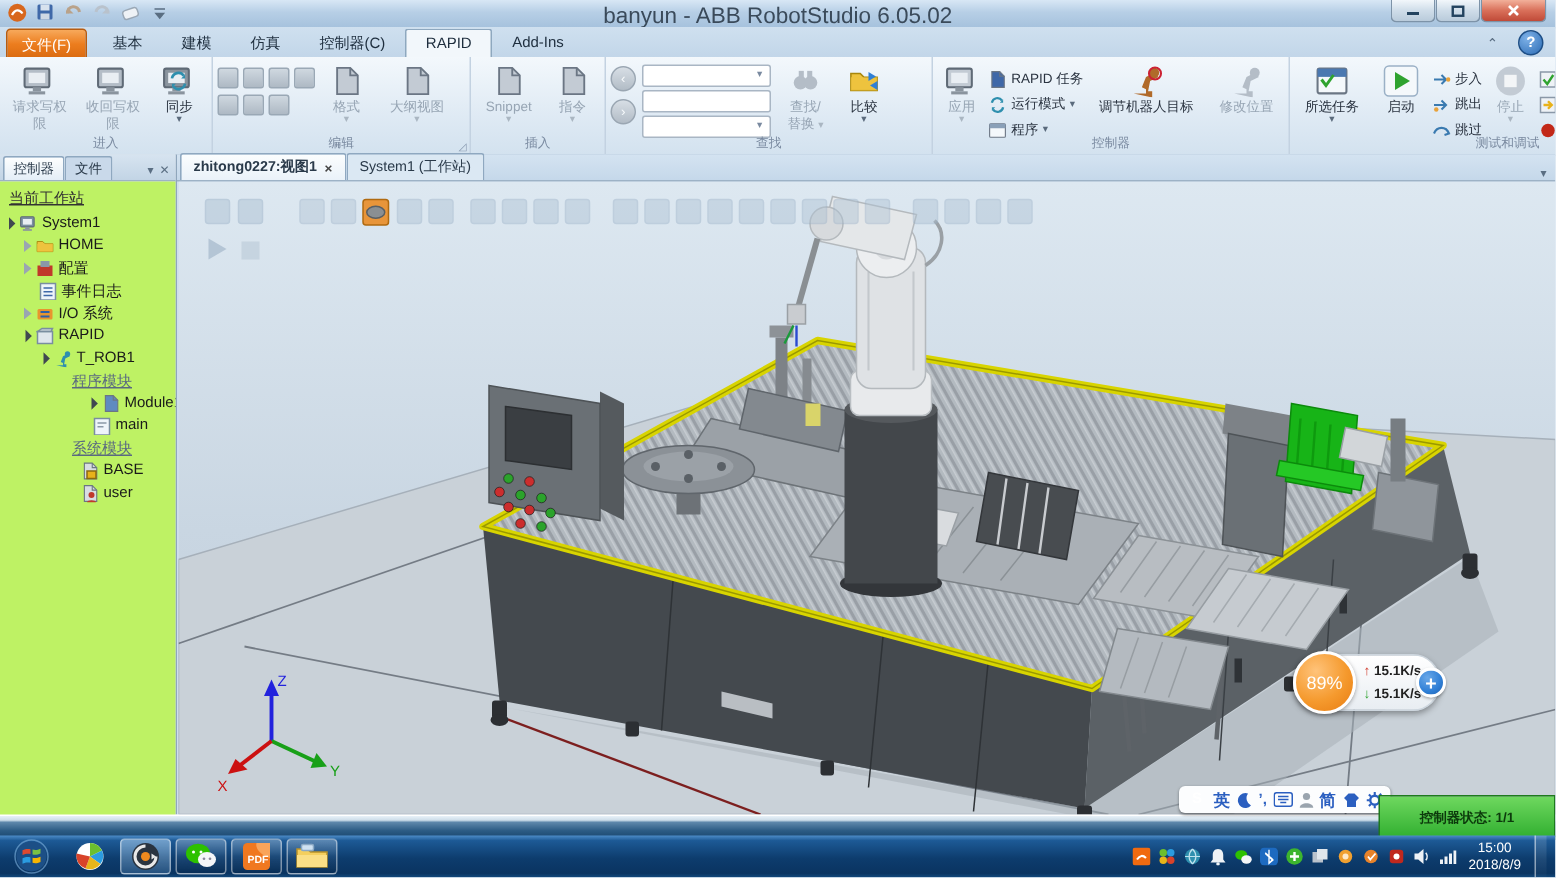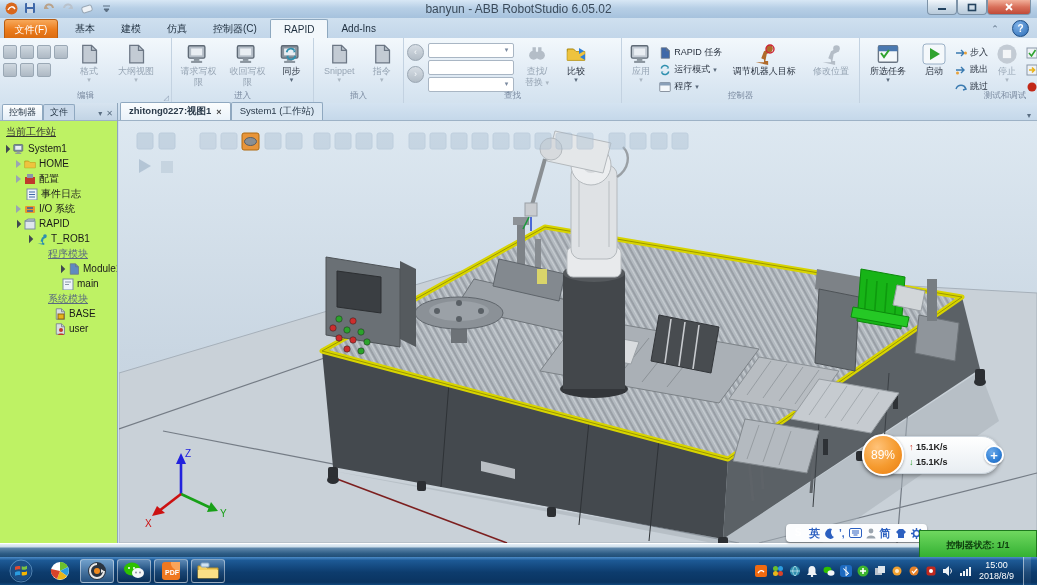--- a/index.html
+++ b/index.html
@@ -3,21 +3,21 @@
 <meta charset="utf-8">
 <style>
   html,body{margin:0;padding:0;}
   body{font-family:"Liberation Sans","DejaVu Sans",sans-serif;}
   .screen{position:relative;width:1037px;height:585px;overflow:hidden;background:#cfdeed;}
   
   .titlebar{position:absolute;left:0;top:0;width:1037px;height:18px;
     background:linear-gradient(#d8e7f5,#b7cfe6 45%,#a6c2dd);border-bottom:1px solid #9db6cd;}
   .qat{position:absolute;left:4px;top:1px;display:flex;align-items:center;gap:5px;}
   .qat .qicon{width:14px;height:14px;border-radius:3px;display:flex;align-items:center;justify-content:center;}
-  .title-text{position:absolute;left:0;right:0;top:2px;text-align:center;font-size:12px;color:#3a4a5a;}
+  .title-text{position:absolute;left:0;right:0;top:2px;text-align:center;font-size:15px;color:#3a4a5a;}
   .winbtns{position:absolute;right:6px;top:0;display:flex;}
   .wbtn{width:28px;height:14px;border:1px solid #7d93a8;border-top:none;border-radius:0 0 4px 4px;
     background:linear-gradient(#f2f7fb,#cfdde9 50%,#b9cbdb);display:flex;align-items:center;justify-content:center;}
   .wbtn.close{width:42px;background:linear-gradient(#f2b09a,#d9705a 50%,#c04a38);}
   
   .tabrow{position:absolute;left:0;top:18px;width:1037px;height:20px;
     background:linear-gradient(#cfe0ef,#c2d6e9);}
   .filetab{position:absolute;left:4px;top:1px;width:52px;height:19px;border-radius:3px 3px 0 0;
     background:linear-gradient(#f7a95b,#ec7d1e 50%,#d96a10);color:#fff;font-size:10px;
     display:flex;align-items:center;justify-content:center;border:1px solid #b85c10;}
@@ -72,21 +72,21 @@
   .statusstrip{position:absolute;left:0;top:543px;width:1037px;height:14px;
     background:linear-gradient(#e8f1f8,#cddde9 20%,#5e87ab 30%,#2c5b84 70%,#1d4a72);border-top:1px solid #fff;}
   .ctrlstatus{position:absolute;right:0;top:530px;width:118px;height:30px;background:linear-gradient(#6fd85f,#2fae2f);
     border:1px solid #1d7a1d;box-sizing:border-box;color:#0c3a0c;font-size:9px;display:flex;align-items:center;justify-content:center;font-weight:bold;}
   .langbar{position:absolute;left:786px;top:524px;height:18px;background:#fcfdfe;border-radius:4px;
     box-shadow:0 1px 2px rgba(0,0,0,.4);display:flex;align-items:center;gap:4px;padding:0 5px;}
   .lb-txt{color:#2b5fc0;font-size:11px;font-weight:bold;}
   .sogou{width:14px;height:14px;border-radius:3px;background:linear-gradient(#ff912,#e85c00);color:#fff;
     font-size:10px;font-weight:bold;text-align:center;line-height:14px;}
   .netspeed{position:absolute;left:862px;top:436px;width:96px;height:36px;border-radius:18px;
-    background:linear-gradient(#ffffff,#e8edf2);box-shadow:0 2px 4px rgba(0,0,0,.35);border:1px solid #cdd6de;padding-left:40px;}
+    background:linear-gradient(#ffffff,#e8edf2);box-shadow:0 2px 4px rgba(0,0,0,.35);border:1px solid #cdd6de;}
   .nsball{position:absolute;left:-1px;top:-3px;width:42px;height:42px;border-radius:50%;
     background:radial-gradient(circle at 35% 30%,#ffc37a,#f59a2e 55%,#e87b10);border:2px solid #fff;
     box-shadow:0 1px 3px rgba(0,0,0,.35);color:#fff;font-size:12px;display:flex;align-items:center;justify-content:center;box-sizing:border-box;}
   .nsrows{position:absolute;left:46px;top:3px;font-size:9px;color:#222;font-weight:bold;line-height:15px;white-space:nowrap;}
   .nsup{color:#d03a2a;font-weight:bold;}
   .nsdn{color:#2fa32f;font-weight:bold;}
   .nsplus{position:absolute;right:-5px;top:8px;width:20px;height:20px;border-radius:50%;
     background:radial-gradient(circle at 35% 30%,#6aa8e8,#2f7fd6 60%,#1f5fae);border:2px solid #fff;
     color:#fff;font-size:13px;font-weight:bold;display:flex;align-items:center;justify-content:center;box-sizing:border-box;box-shadow:0 1px 2px rgba(0,0,0,.3);}
   
@@ -232,20 +232,52 @@
       <div class="rtab">Add-Ins</div>
     </div>
     <div class="ribbon-extra">
       <div class="caret-btn">⌃</div>
       <div class="help-btn">?</div>
     </div>
   </div>
 
   <div class="ribbon">
 
+    <div class="rgroup" style="width:142px">
+      <div class="rbody">
+        <div class="rbtn dis" style="width:44px">
+          <span class="bico">
+              <svg width="22" height="22" color="#b4bdc7">
+                <use href="#s-monitor" width="22" height="22"></use>
+              </svg>
+            </span>
+          <span>请求写权限</span>
+        </div>
+        <div class="rbtn dis" style="width:44px">
+          <span class="bico">
+              <svg width="22" height="22" color="#b4bdc7">
+                <use href="#s-monitor" width="22" height="22"></use>
+              </svg>
+            </span>
+          <span>收回写权限</span>
+        </div>
+        <div class="rbtn" style="width:34px">
+          <span class="bico">
+              <svg width="22" height="22" color="#2e8fae">
+                <use href="#s-monitor" width="22" height="22" color="#8a949e"></use>
+                <use href="#s-sync" x="4" y="4" width="14" height="14"></use>
+              </svg>
+            </span>
+          <span>同步</span>
+            <span class="dd">▾</span>
+        </div>
+      </div>
+      <div class="rlabel">进入</div>
+    </div>
+
     <div class="rgroup" style="width:172px">
       <div class="rbody">
         <div style="display:flex;flex-direction:column;gap:4px;padding-top:4px;">
           <div style="display:flex;gap:3px;">
             <span class="tinybox"></span>
             <span class="tinybox"></span>
             <span class="tinybox"></span>
             <span class="tinybox"></span>
           </div>
           <div style="display:flex;gap:3px;">
@@ -268,52 +300,20 @@
               <svg width="20" height="22" color="#c3cbd4">
                 <use href="#s-page" width="20" height="22"></use>
               </svg>
             </span>
           <span>大纲视图</span>
             <span class="dd">▾</span>
         </div>
       </div>
       <div class="rlabel">编辑</div>
       <div style="position:absolute;right:2px;bottom:1px;font-size:7px;color:#8a9ab0">◿</div>
-    </div>
-
-    <div class="rgroup" style="width:142px">
-      <div class="rbody">
-        <div class="rbtn dis" style="width:44px">
-          <span class="bico">
-              <svg width="22" height="22" color="#b4bdc7">
-                <use href="#s-monitor" width="22" height="22"></use>
-              </svg>
-            </span>
-          <span>请求写权限</span>
-        </div>
-        <div class="rbtn dis" style="width:44px">
-          <span class="bico">
-              <svg width="22" height="22" color="#b4bdc7">
-                <use href="#s-monitor" width="22" height="22"></use>
-              </svg>
-            </span>
-          <span>收回写权限</span>
-        </div>
-        <div class="rbtn" style="width:34px">
-          <span class="bico">
-              <svg width="22" height="22" color="#2e8fae">
-                <use href="#s-monitor" width="22" height="22" color="#8a949e"></use>
-                <use href="#s-sync" x="4" y="4" width="14" height="14"></use>
-              </svg>
-            </span>
-          <span>同步</span>
-            <span class="dd">▾</span>
-        </div>
-      </div>
-      <div class="rlabel">进入</div>
     </div>
 
     <div class="rgroup" style="width:90px">
       <div class="rbody">
         <div class="rbtn dis" style="width:42px">
           <span class="bico">
               <svg width="20" height="22" color="#c3cbd4">
                 <use href="#s-page" width="20" height="22"></use>
               </svg>
             </span>

